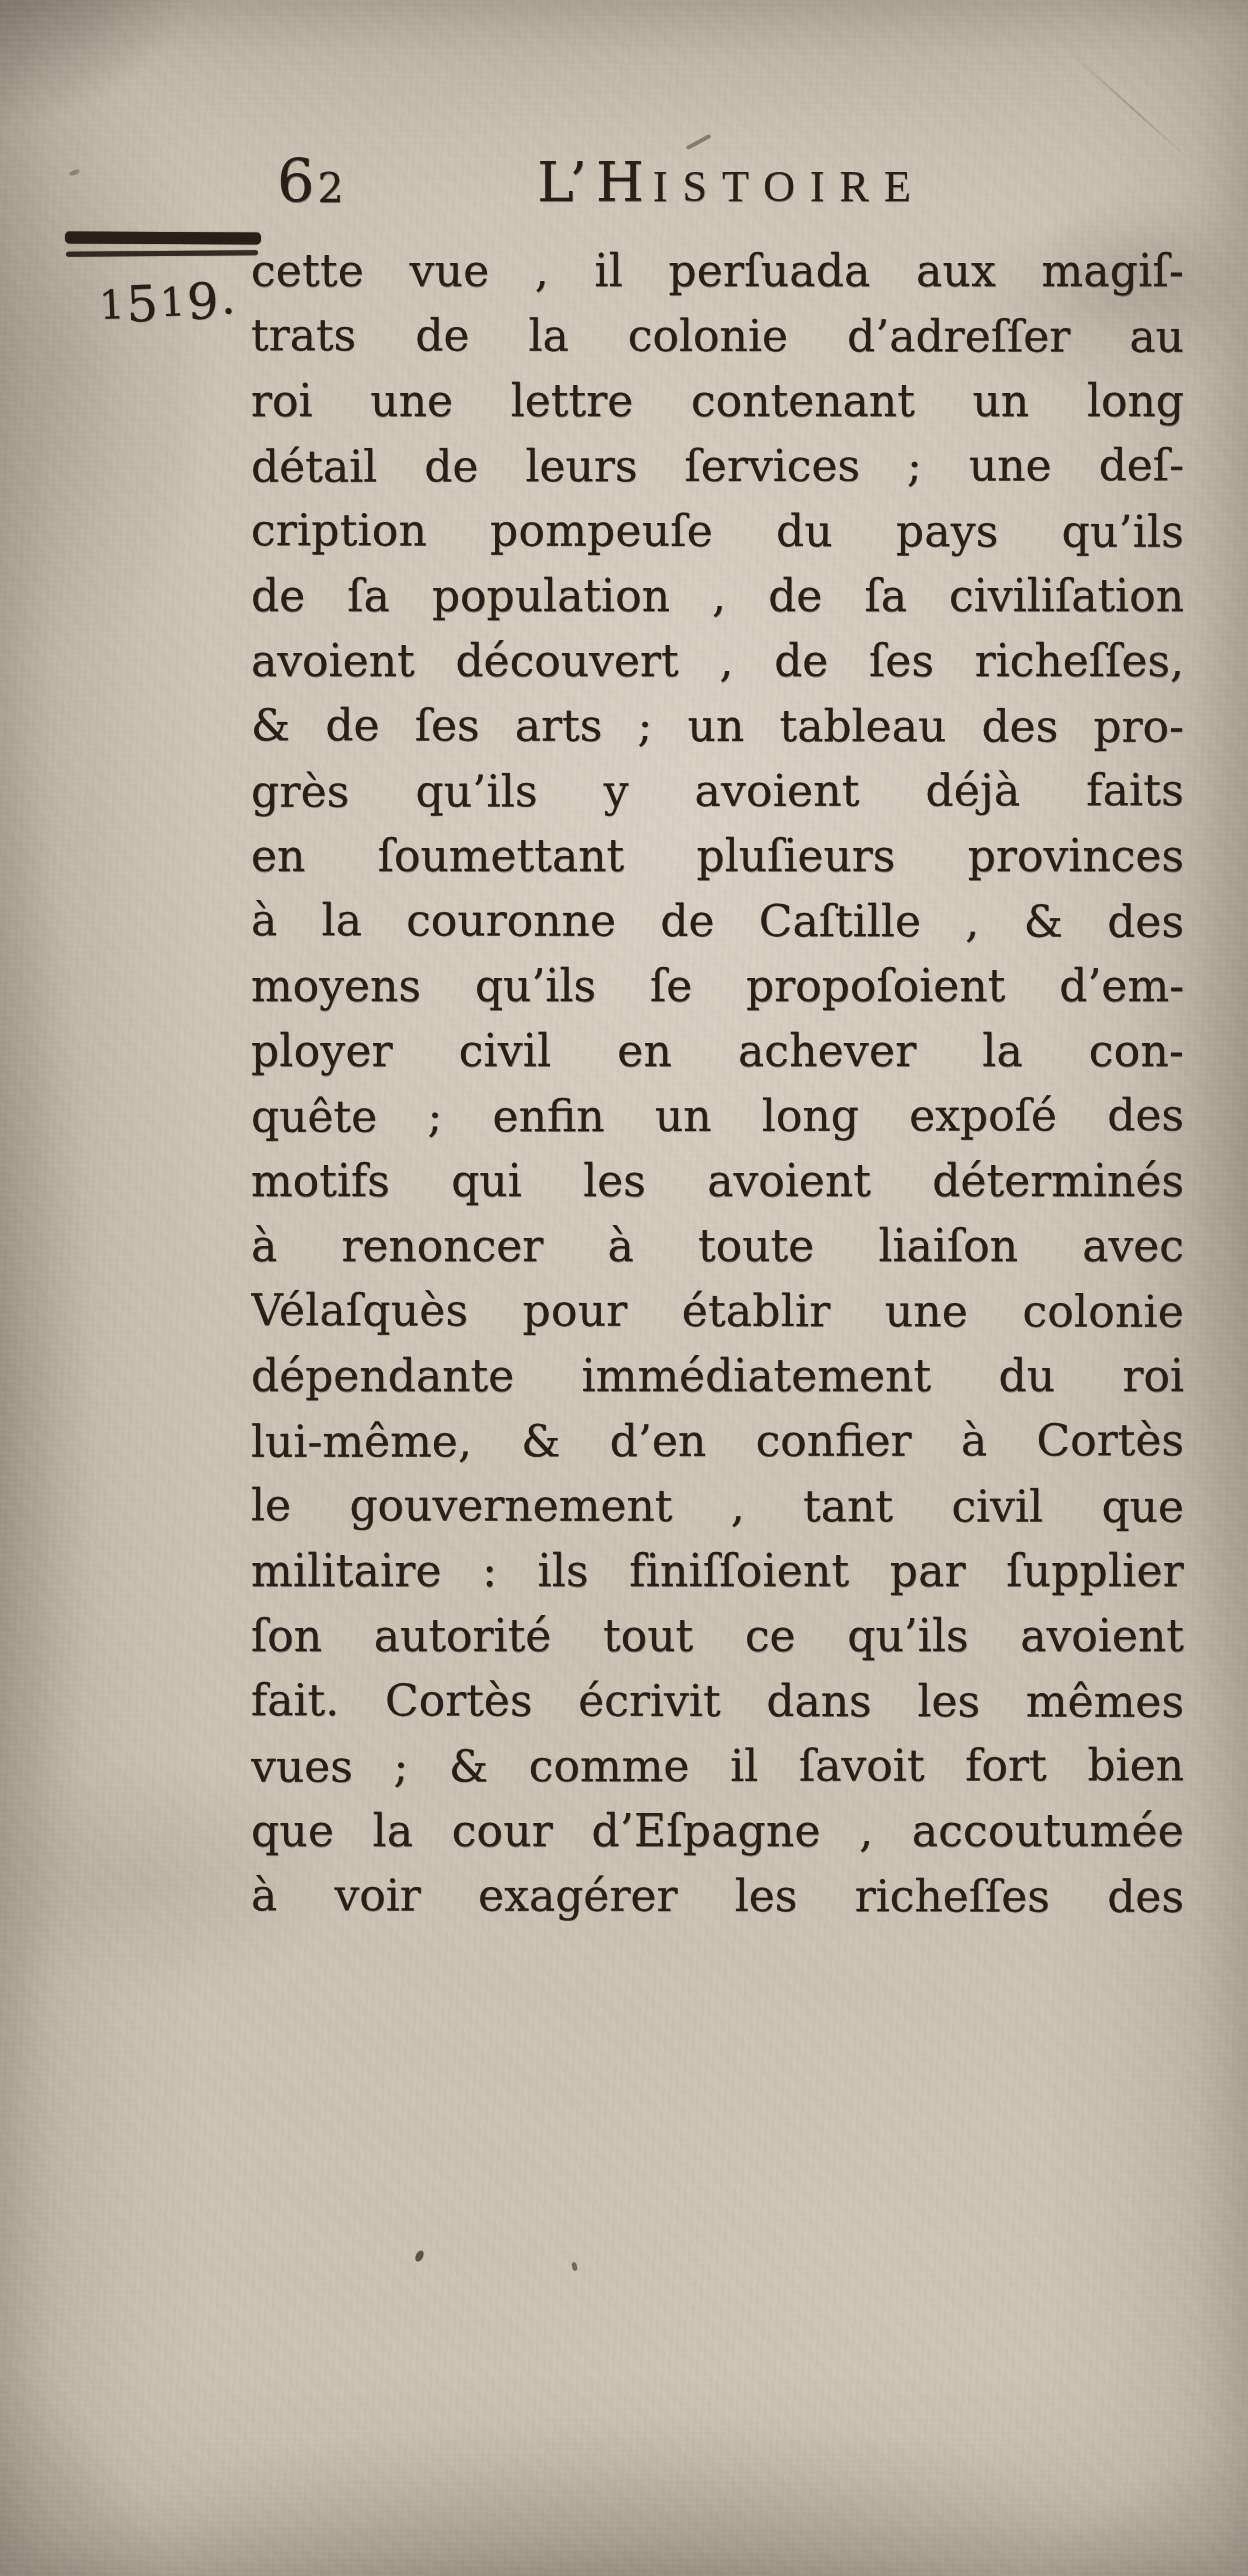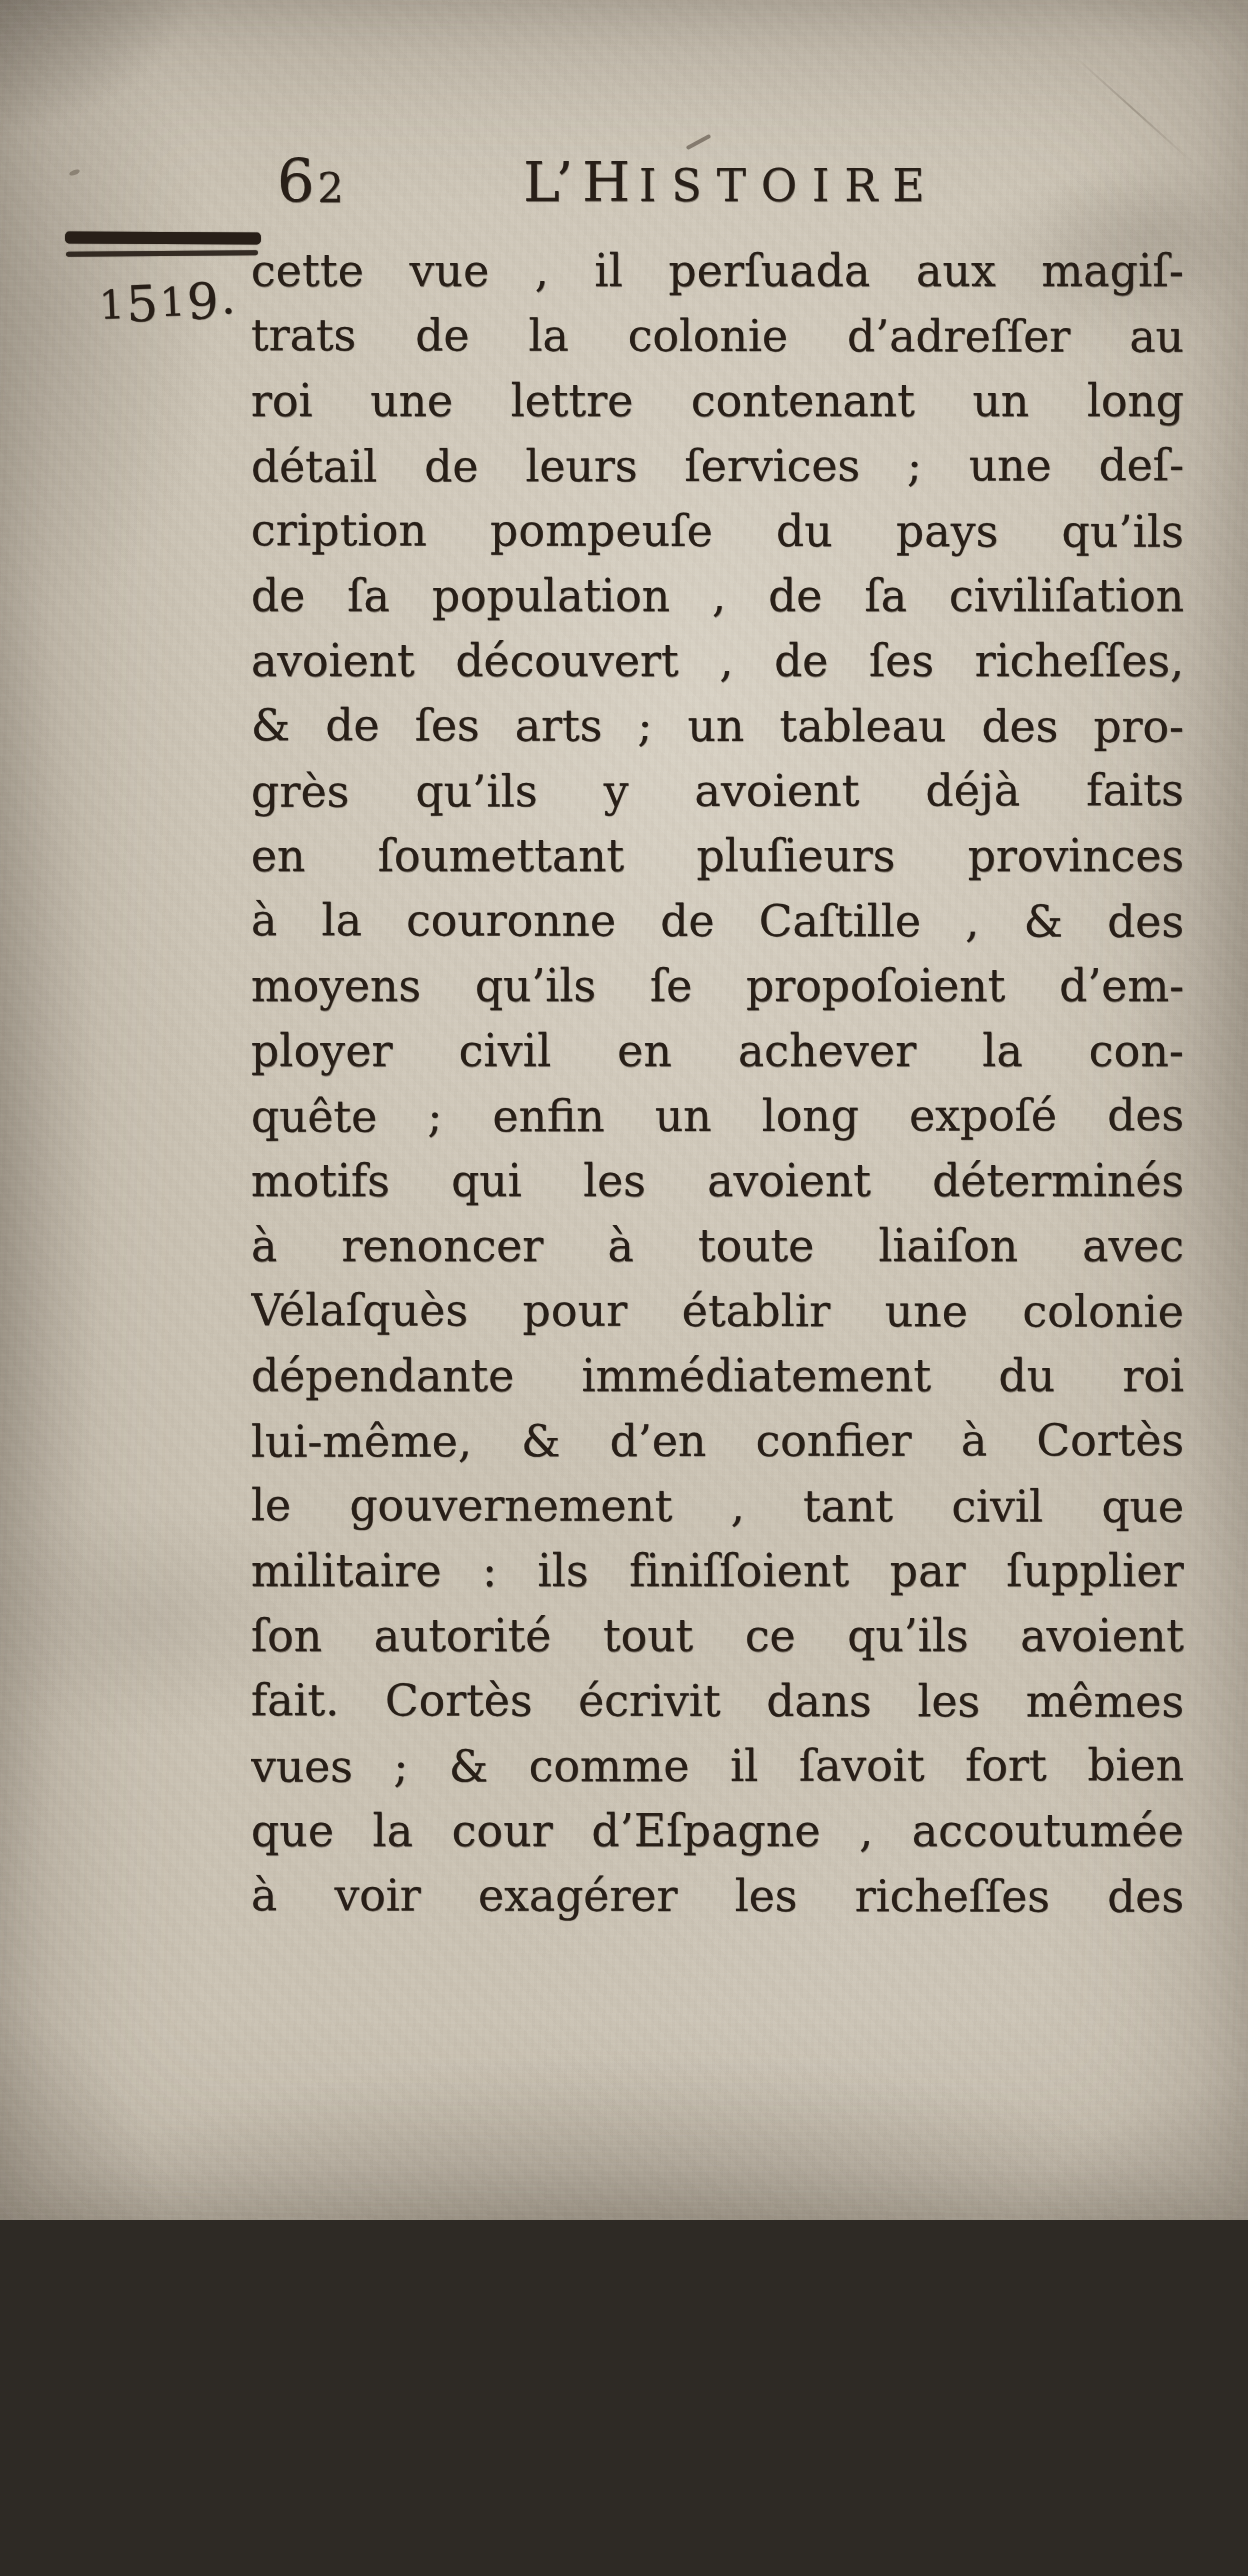--- a/index.html
+++ b/index.html
@@ -1,20 +1,20 @@
 <!DOCTYPE html>
 <html style="--paper: #cbc3b4; --ink: #281f18;"><head>
 <meta charset="utf-8">
 <title>Scanned book page</title>
 <style>
   html,body{margin:0;padding:0;background:#2e2a25;}
   :root{--paper:#cbc3b4;--ink:#281f18;}
 
   .page{
-    position:relative;width:1249px;height:2220px;overflow:hidden;
+    position:relative;width:1249px;height:2576px;overflow:hidden;
     font-family:"DejaVu Serif","Liberation Serif",serif;
     color:var(--ink);
     background-color:var(--paper);
     background-image:
       radial-gradient(ellipse 327px 258px at -2% -2%, rgba(62,56,49,.55), rgba(62,56,49,0) 70%),
       radial-gradient(ellipse 416px 218px at 103% -4%, rgba(104,96,84,.38), rgba(104,96,84,0) 70%),
       radial-gradient(ellipse 317px 416px at -4% 103%, rgba(88,80,69,.42), rgba(88,80,69,0) 72%),
       radial-gradient(ellipse 426px 327px at 104% 104%, rgba(88,80,69,.34), rgba(88,80,69,0) 72%),
       radial-gradient(ellipse 891px 1188px at 56% 32%, rgba(228,222,210,.55), rgba(228,222,210,0) 68%),
       radial-gradient(ellipse 168px 792px at 100.5% 45%, rgba(112,104,92,.22), rgba(112,104,92,0) 75%),
@@ -42,21 +42,21 @@
     position:absolute;left:277px;top:152px;
     font-size:59px;line-height:1;letter-spacing:3px;white-space:nowrap;
   }
   .pagenum span:nth-child(2){font-size:.7em;}
 
   .running-title{
     position:absolute;left:265px;top:155px;width:933px;
     text-align:center;line-height:1;white-space:nowrap;
   }
   .t-lead{font-size:55px;letter-spacing:9px;margin-top:8px;}
-  .t-rest{font-size:44px;letter-spacing:15px;}
+  .t-rest{font-size:44px;letter-spacing:15px;font-family:Liberation Serif, serif;}
 
   
   .rule{position:absolute;background:var(--ink);box-shadow:0 0 1px rgba(40,32,26,.8);}
   .rule.thick{left:65px;top:232px;width:196px;height:12px;border-radius:4px/5px;transform:rotate(.25deg);}
   .rule.thin{left:66px;top:251px;width:192px;height:5px;border-radius:3px;transform:rotate(-.45deg);opacity:.92;}
 
   .year{
     position:absolute;left:99px;top:275px;
     font-size:46px;line-height:1;letter-spacing:2px;white-space:nowrap;
     transform:rotate(-2.5deg);

